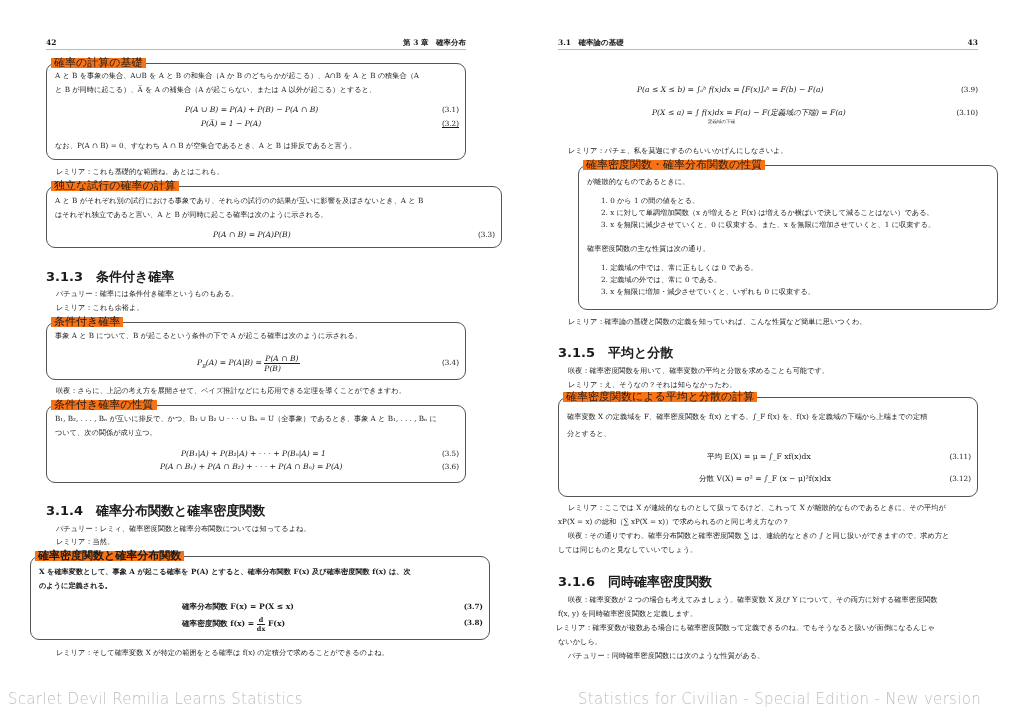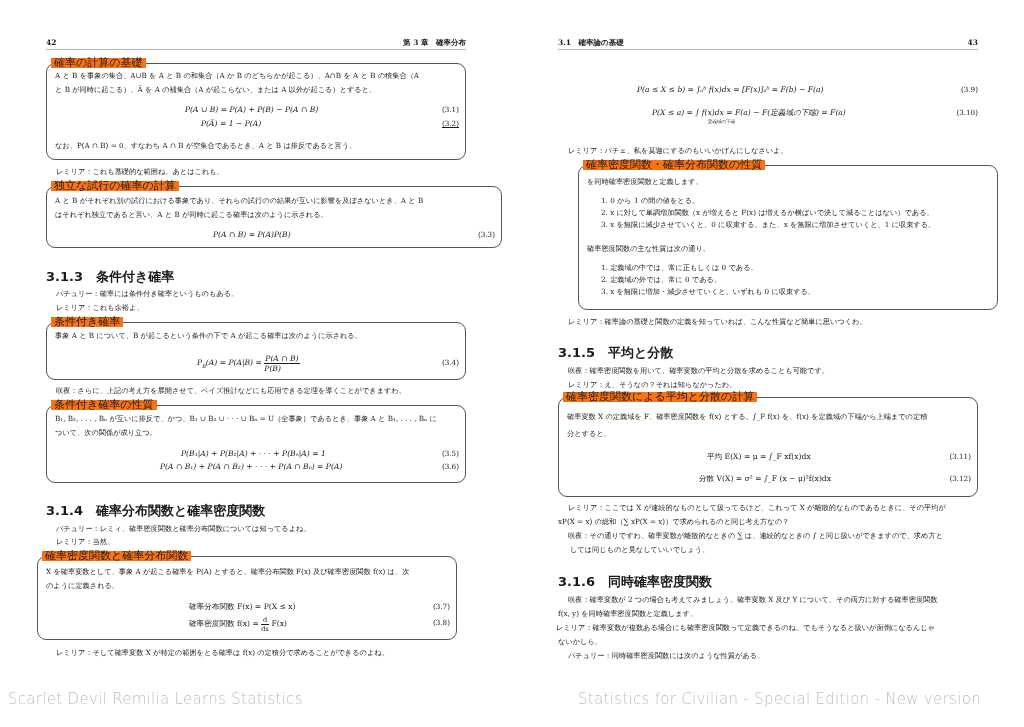--- a/index.html
+++ b/index.html
@@ -84,21 +84,21 @@
       <div class="eq" style="left:134px; top:43px;">P(B₁|A) + P(B₂|A) + · · · + P(Bₙ|A) = 1</div>
       <div class="eqno" style="top:43px;">(3.5)</div>
       <div class="eq" style="left:113px; top:56px;">P(A ∩ B₁) + P(A ∩ B₂) + · · · + P(A ∩ Bₙ) = P(A)</div>
       <div class="eqno" style="top:56px;">(3.6)</div>
     </div>
 
     <div class="sec" style="left:46px; top:502px;">3.1.4　確率分布関数と確率密度関数</div>
     <div class="abs line" style="left:56px; top:524px;">パチュリー：レミィ、確率密度関数と確率分布関数については知ってるよね。</div>
     <div class="abs line" style="left:56px; top:537px;">レミリア：当然。</div>
 
-    <div class="frame" style="left:37px; top:556px; width:420px; height:84px;">
+    <div class="frame" style="left:30px; top:556px; width:460px; height:84px;font-weight:bold;">
       <span class="ftitle">確率密度関数と確率分布関数</span>
       <div class="abs line" style="left:8px; top:10px;">X を確率変数として、事象 A が起こる確率を P(A) とすると、確率分布関数 F(x) 及び確率密度関数 f(x) は、次</div>
       <div class="abs line" style="left:8px; top:24px;">のように定義される。</div>
       <div class="eq" style="left:151px; top:45px; font-style:normal;">確率分布関数 F(x) = P(X ≤ x)</div>
       <div class="eqno" style="top:45px;">(3.7)</div>
       <div class="eq" style="left:151px; top:59px; font-style:normal;">
         <span>確率密度関数 f(x) = </span>
         <span style="display:inline-block; vertical-align:middle; text-align:center; line-height:8px; font-size:6.5px;">
           <span style="display:block; border-bottom:0.8px solid #1a1a1a;">d</span>
           <span style="display:block;">dx</span>
@@ -120,21 +120,21 @@
     <div class="eq" style="left:125px; top:85px;">P(a ≤ X ≤ b) = ∫ₐᵇ f(x)dx = [F(x)]ₐᵇ = F(b) − F(a)</div>
     <div class="eqno" style="right:46px; top:85px;">(3.9)</div>
     <div class="eq" style="left:140px; top:108px;">P(X ≤ a) = ∫ f(x)dx = F(a) − F(定義域の下端) = F(a)</div>
     <div class="abs" style="left:196px; top:119px; font-size:4.5px; white-space:nowrap;">定義域の下端</div>
     <div class="eqno" style="right:46px; top:108px;">(3.10)</div>
 
     <div class="abs line" style="left:56px; top:146px;">レミリア：パチェ、私を莫迦にするのもいいかげんにしなさいよ。</div>
 
     <div class="frame" style="left:46px; top:165px; width:420px; height:145px;margin-left:20px;">
       <span class="ftitle">確率密度関数・確率分布関数の性質</span>
-      <div class="abs line" style="left:8px; top:11px;">を同時確率密度関数と定義します。</div>
+      <div class="abs line" style="left:8px; top:11px;">が離散的なものであるときに。</div>
       <ol class="abs" style="left:22px; top:29px;">
         <li class="li">1. 0 から 1 の間の値をとる。</li>
         <li class="li">2. x に対して単調増加関数（x が増えると F(x) は増えるか横ばいで決して減ることはない）である。</li>
         <li class="li">3. x を無限に減少させていくと、0 に収束する。また、x を無限に増加させていくと、1 に収束する。</li>
       </ol>
       <div class="abs line" style="left:8px; top:78px;">確率密度関数の主な性質は次の通り。</div>
       <ol class="abs" style="left:22px; top:96px;">
         <li class="li">1. 定義域の中では、常に正もしくは 0 である。</li>
         <li class="li">2. 定義域の外では、常に 0 である。</li>
         <li class="li">3. x を無限に増加・減少させていくと、いずれも 0 に収束する。</li>
@@ -152,22 +152,22 @@
       <div class="abs line" style="left:8px; top:14px;">確率変数 X の定義域を F、確率密度関数を f(x) とする。∫_F f(x) を、f(x) を定義域の下端から上端までの定積</div>
       <div class="abs line" style="left:8px; top:31px;">分とすると、</div>
       <div class="eq" style="left:148px; top:54px; font-style:normal;">平均 E(X) = μ = ∫_F xf(x)dx</div>
       <div class="eqno" style="top:54px;">(3.11)</div>
       <div class="eq" style="left:140px; top:76px; font-style:normal;">分散 V(X) = σ² = ∫_F (x − μ)²f(x)dx</div>
       <div class="eqno" style="top:76px;">(3.12)</div>
     </div>
 
     <div class="abs line" style="left:56px; top:503px;">レミリア：ここでは X が連続的なものとして扱ってるけど、これって X が離散的なものであるときに、その平均が</div>
     <div class="abs line" style="left:46px; top:517px;">xP(X = x) の総和（∑ xP(X = x)）で求められるのと同じ考え方なの？</div>
-    <div class="abs line" style="left:56px; top:531px;">咲夜：その通りですわ。確率変数が離散的なときの ∑ は、連続的なときの ∫ と同じ扱いができますので、求め方と</div>
-    <div class="abs line" style="left:58px; top:545px;">しては同じものと見なしていいでしょう。</div>
+    <div class="abs line" style="left:56px; top:531px;">咲夜：その通りですわ。確率分布関数と確率密度関数 ∑ は、連続的なときの ∫ と同じ扱いができますので、求め方と</div>
+    <div class="abs line" style="left:46px; top:545px;">しては同じものと見なしていいでしょう。</div>
 
     <div class="sec" style="left:46px; top:573px;">3.1.6　同時確率密度関数</div>
     <div class="abs line" style="left:56px; top:595px;">咲夜：確率変数が 2 つの場合も考えてみましょう。確率変数 X 及び Y について、その両方に対する確率密度関数</div>
     <div class="abs line" style="left:46px; top:609px;">f(x, y) を同時確率密度関数と定義します。</div>
     <div class="abs line" style="left:44px; top:623px;font-family:Liberation Serif, serif;">レミリア：確率変数が複数ある場合にも確率密度関数って定義できるのね。でもそうなると扱いが面倒になるんじゃ</div>
     <div class="abs line" style="left:46px; top:637px;">ないかしら。</div>
     <div class="abs line" style="left:56px; top:651px;">パチュリー：同時確率密度関数には次のような性質がある。</div>
   </div>
 
   <div class="footer" style="left:8px;">Scarlet Devil Remilia Learns Statistics</div>

